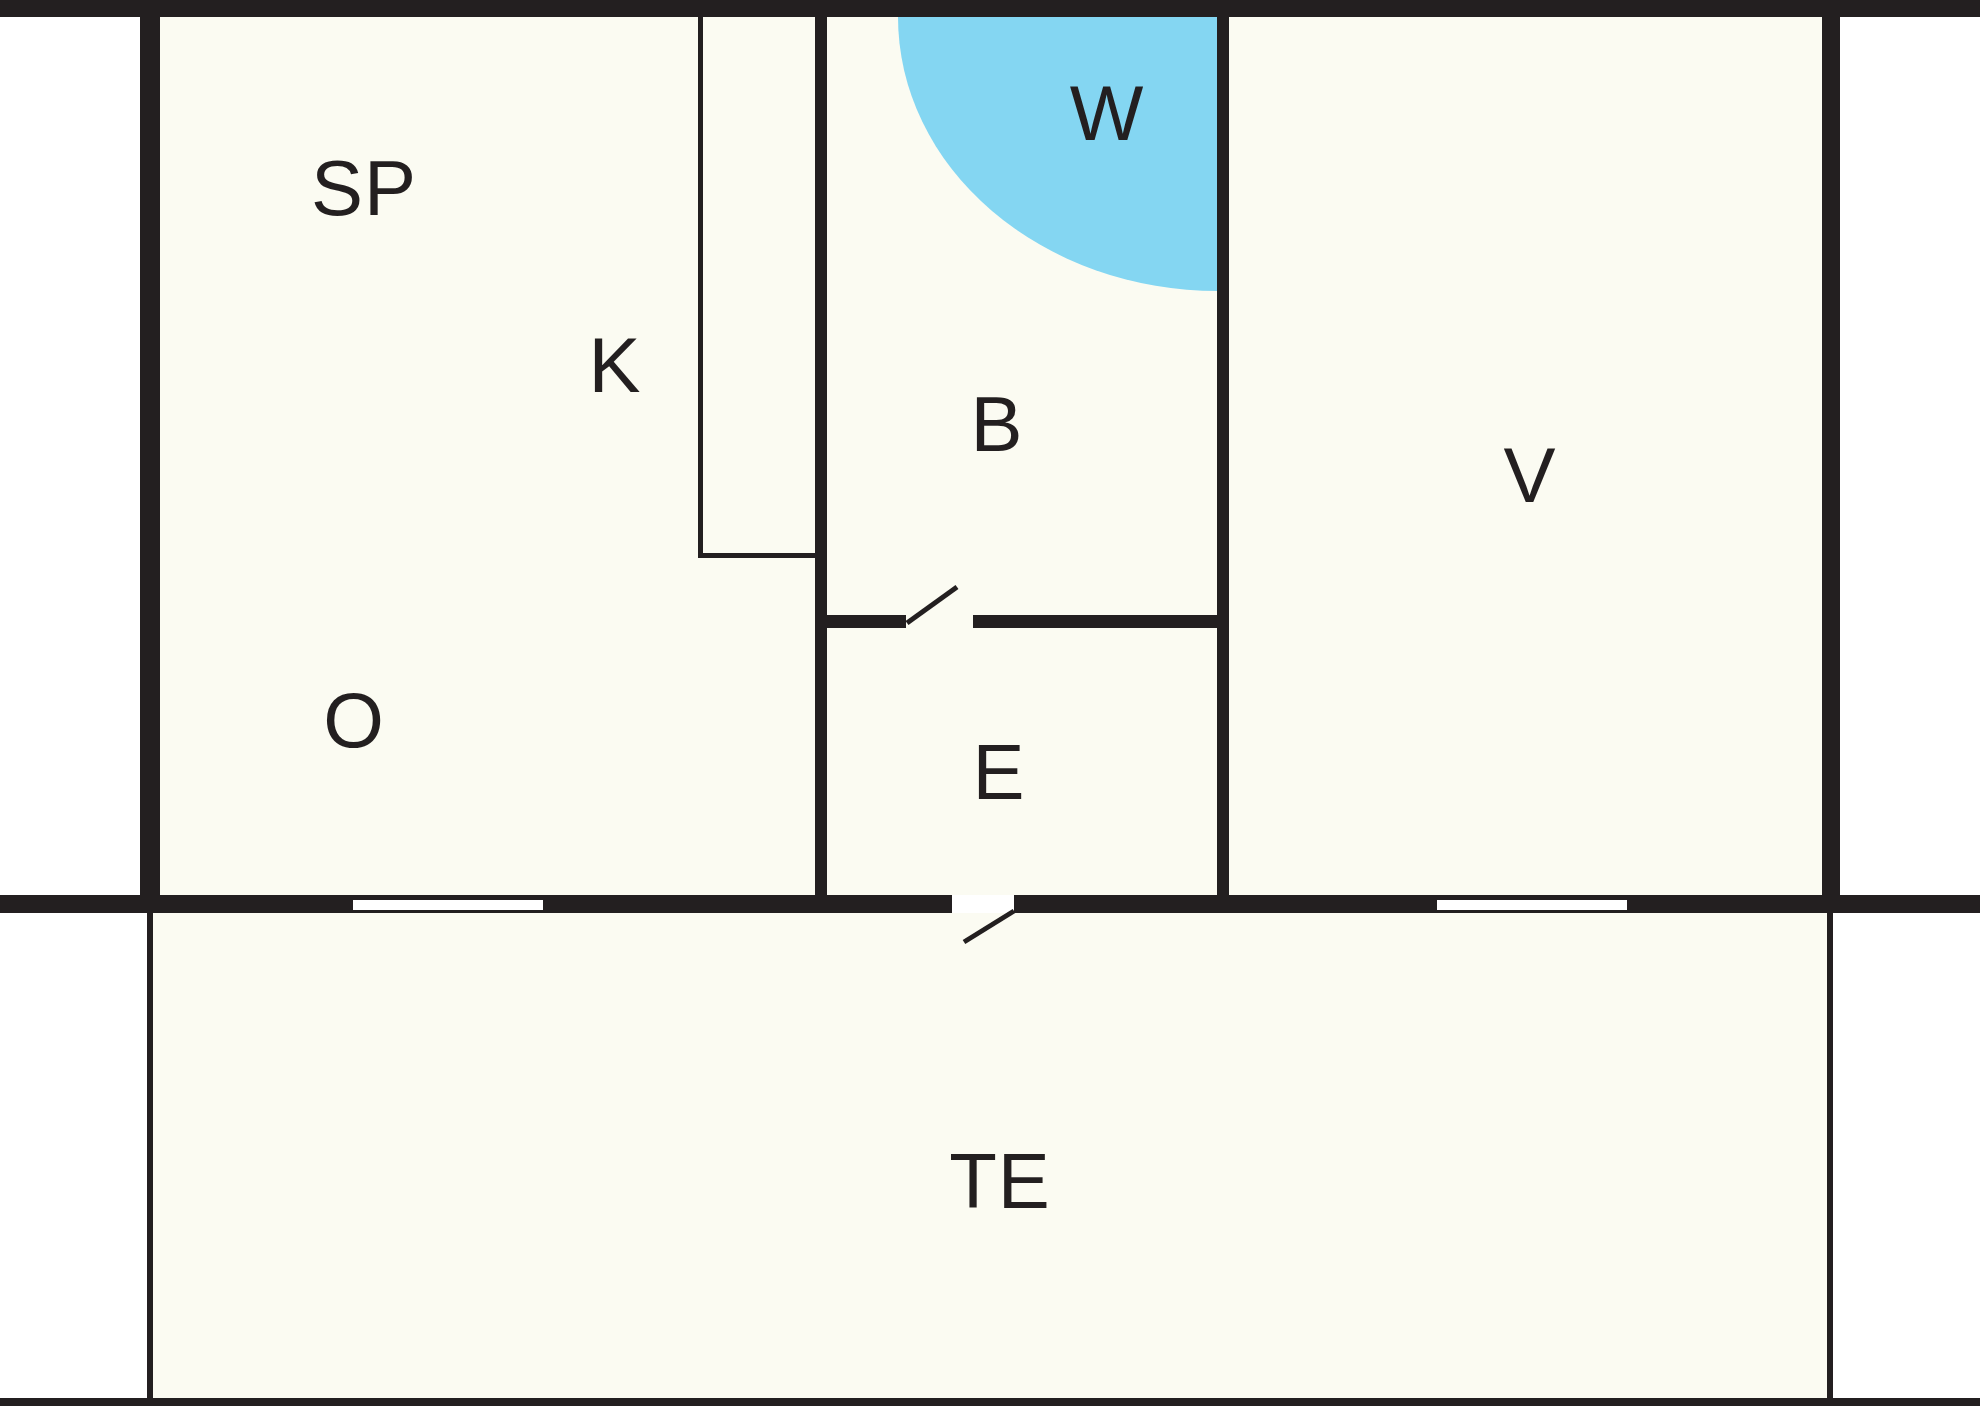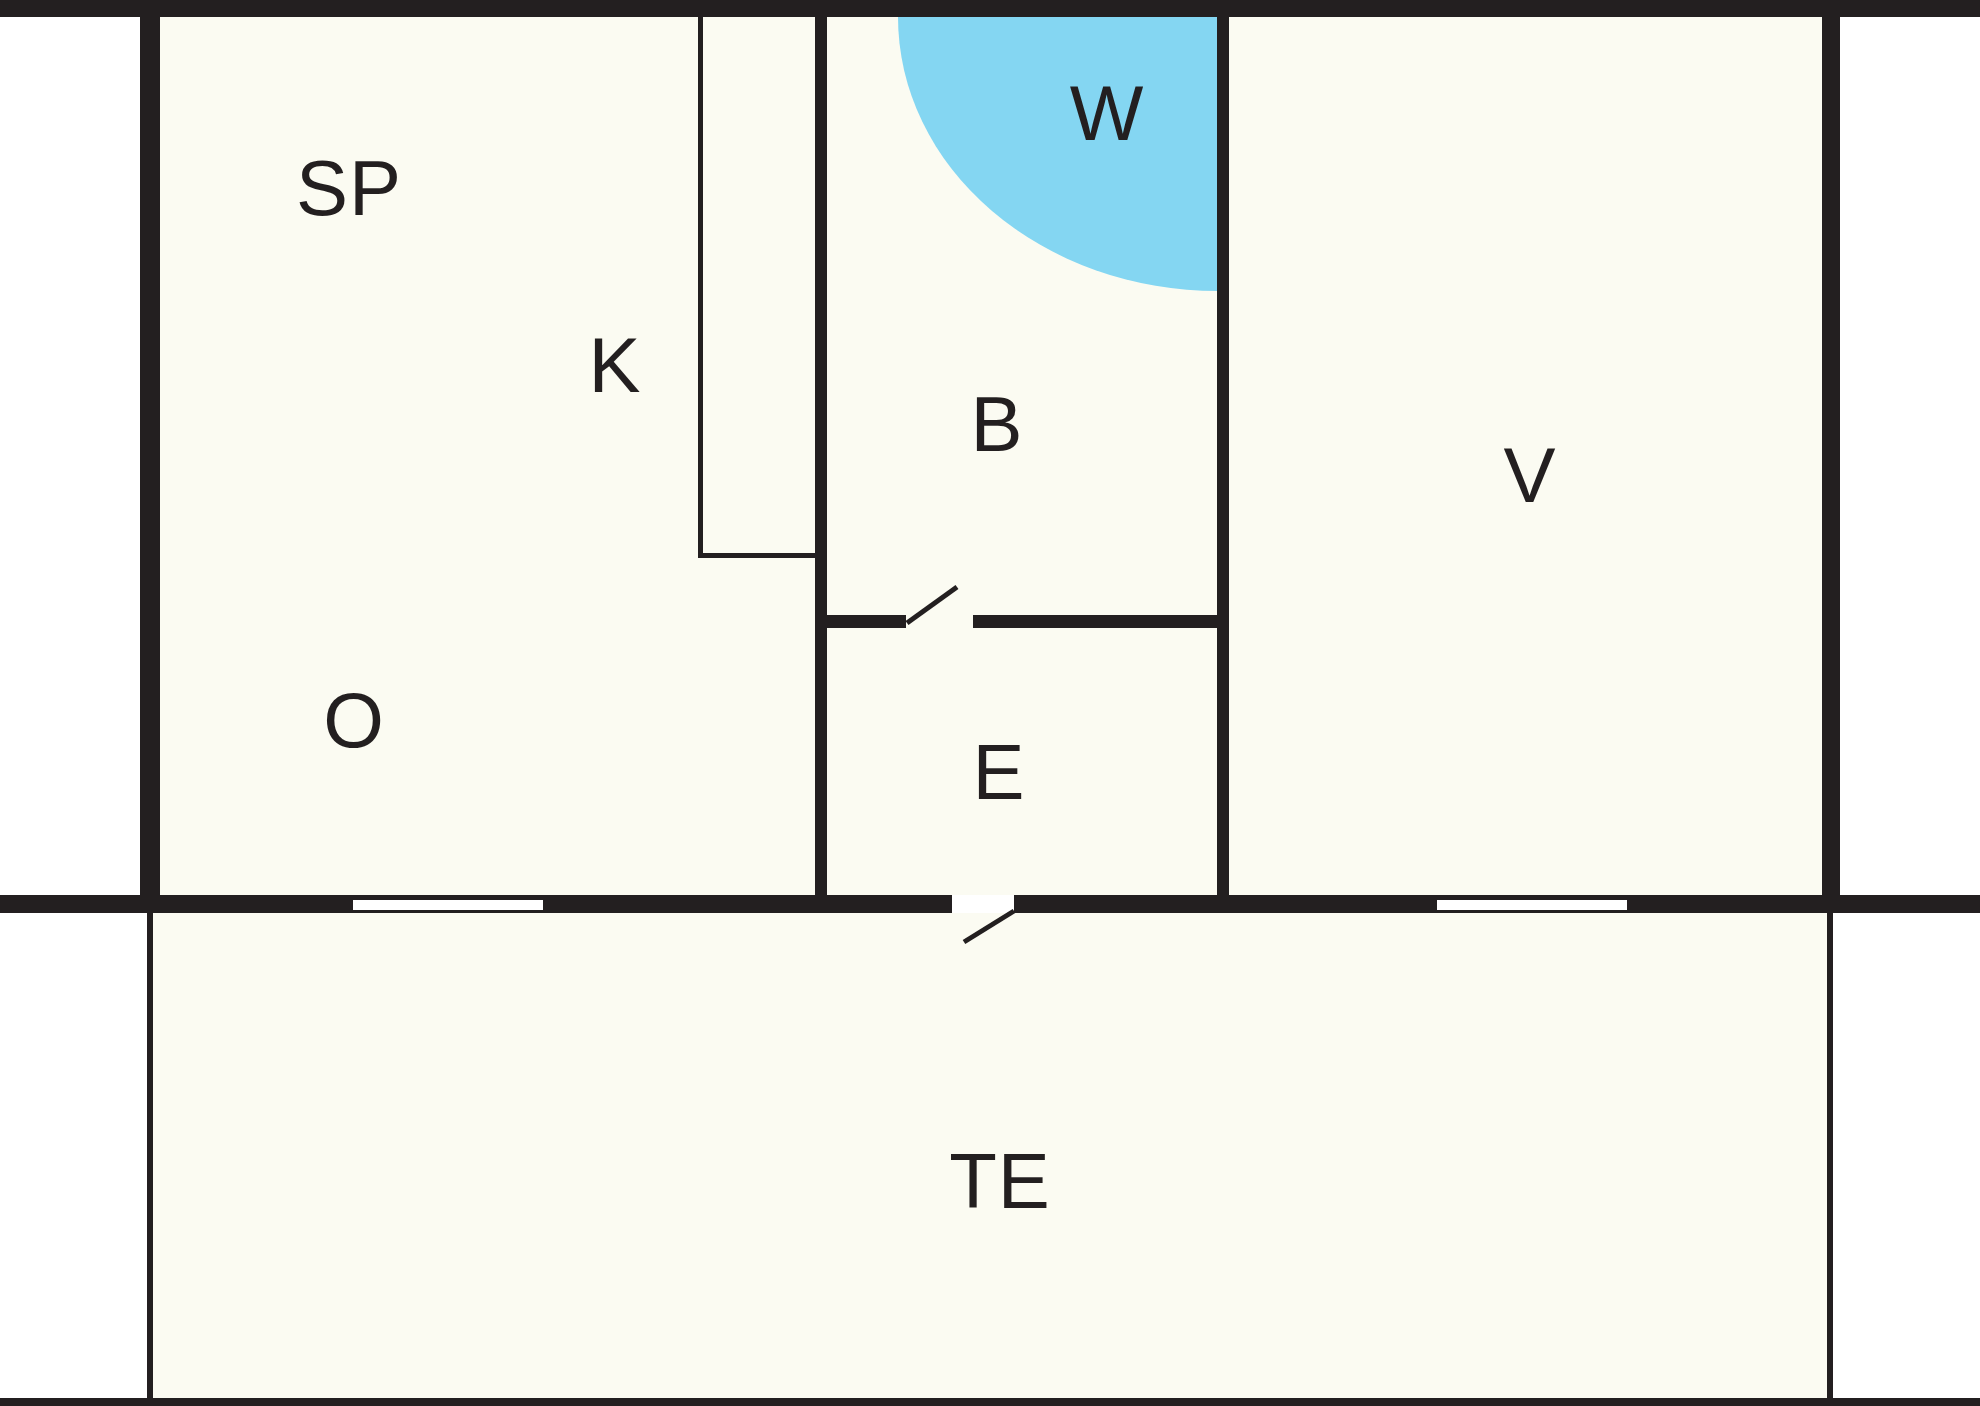--- a/index.html
+++ b/index.html
@@ -89,21 +89,21 @@
   <div class="opening" style="left:353px; top:900px; width:190px; height:10px;"></div>
   <div class="opening" style="left:1437px; top:900px; width:190px; height:10px;"></div>
 
   <div class="opening" style="left:952px; top:895px; width:62px; height:18px;"></div>
 
   <svg class="door-svg" viewBox="0 0 1980 1406">
     <line x1="907" y1="623" x2="957" y2="587"></line>
     <line x1="1014" y1="911" x2="964" y2="942"></line>
   </svg>
 
-  <div class="room-label" style="left:349px; top:188px;">SP</div>
+  <div class="room-label" style="left:364px; top:188px;">SP</div>
   <div class="room-label" style="left:615px; top:365px;">K</div>
   <div class="room-label" style="left:1107px; top:113px;">W</div>
   <div class="room-label" style="left:997px; top:424px;">B</div>
   <div class="room-label" style="left:999px; top:772px;">E</div>
   <div class="room-label" style="left:1530px; top:475px;">V</div>
   <div class="room-label" style="left:354px; top:720px;">O</div>
   <div class="room-label" style="left:1000px; top:1181px;text-align:right;">TE</div>
 
 </div>
 

